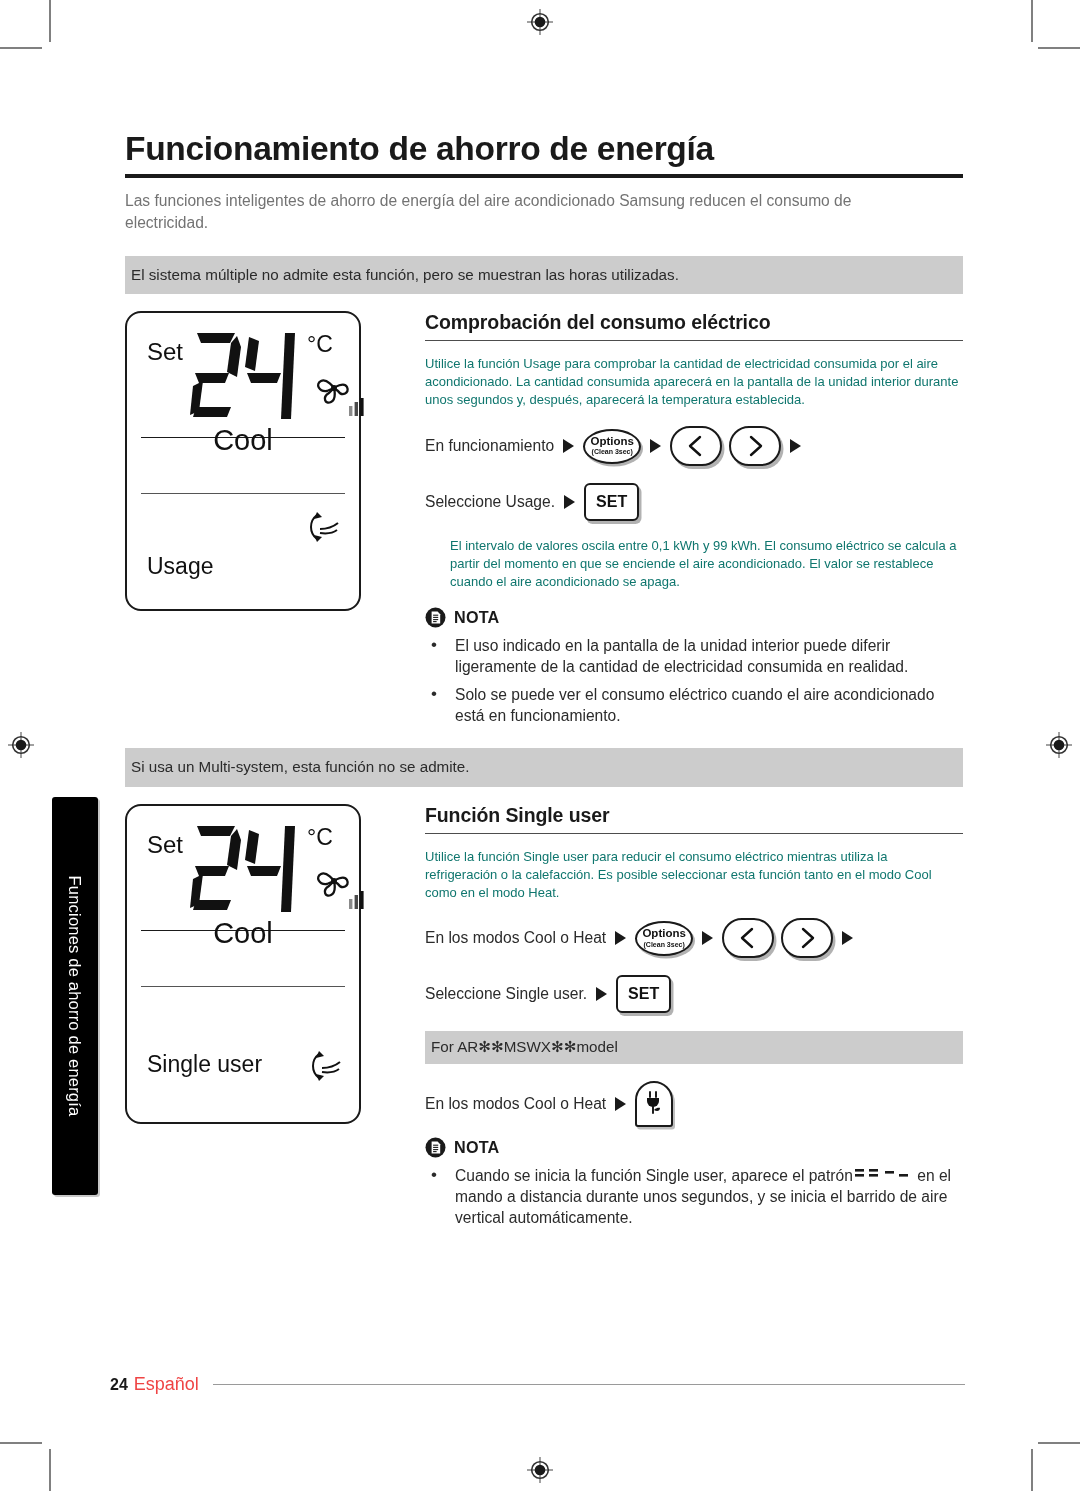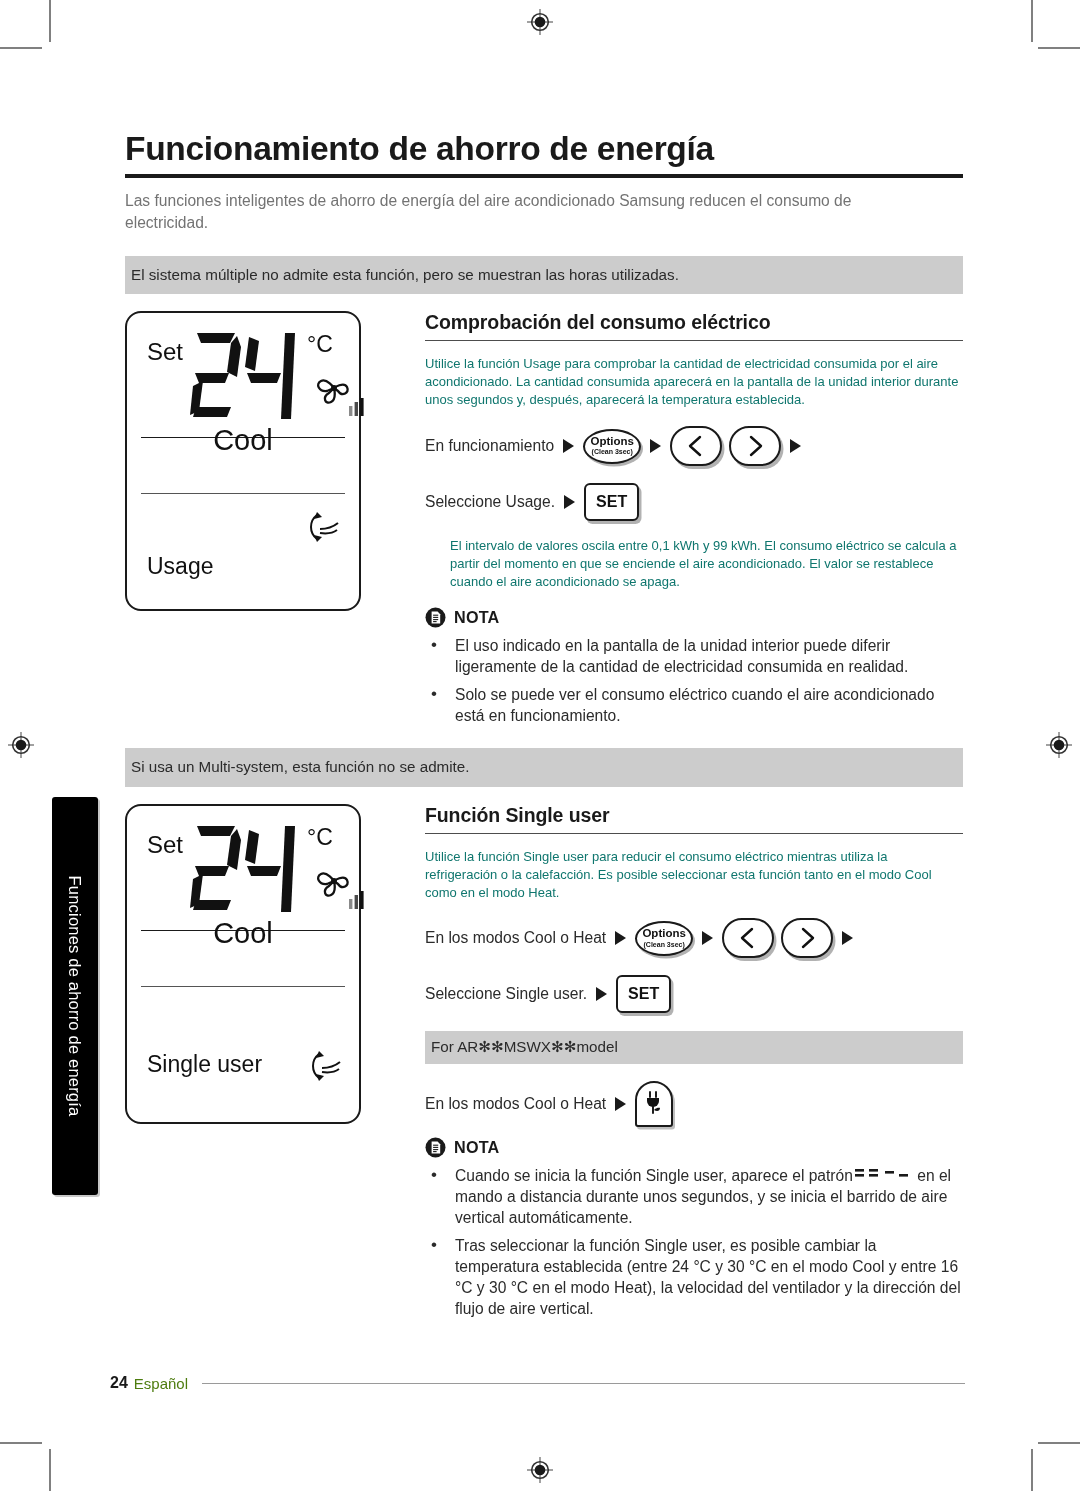--- a/index.html
+++ b/index.html
@@ -173,21 +173,21 @@
     display:inline-block; vertical-align:-1px; margin-left:2px;
     width:58px; height:14px;
   }
 
   
   .footer-pg {
     position:absolute; left:110px; top:1374px;
     display:flex; align-items:center; width:855px;
   }
   .footer-pg .pgnum { font-size:16px; font-weight:bold; color:#1a1a1a; }
-  .footer-pg .lang  { font-size:15px; color:#4d7c0f; margin-left:6px; }
+  .footer-pg .lang  { font-size:18px; color:#ef4444; margin-left:6px; }
   .footer-pg .frule { flex:1 1 auto; border-top:1.3px solid #9a9a9a; margin-left:14px; }
 
   .printline { position:absolute; top:1518px; font-size:12px; color:#1a1a1a; }
   .printline.left  { left:60px; }
   .printline.right { right:60px; text-align:center; white-space:nowrap; }
   .printline .gap { display:inline-block; width:14px; }
 </style>
 </head>
 <body>
 
@@ -513,21 +513,20 @@
         <li><span>Cuando se inicia la función Single user, aparece el patrón</span><span class="pattern-glyph"><svg width="58" height="14" viewBox="0 0 58 14">
                 <g fill="#1a1a1a">
                   <rect x="0" y="1" width="9" height="2.6"></rect>
                   <rect x="0" y="6" width="9" height="2.6"></rect>
                   <rect x="14" y="1" width="9" height="2.6"></rect>
                   <rect x="14" y="6" width="9" height="2.6"></rect>
                   <rect x="30" y="3" width="9" height="2.6"></rect>
                   <rect x="44" y="6" width="9" height="2.6"></rect>
                 </g>
               </svg></span> <span>en el mando a distancia durante unos segundos, y se inicia el barrido de aire vertical automáticamente.</span></li>
-        <li>Tras seleccionar la función Single user, es posible cambiar la temperatura establecida (entre 24 °C y 30 °C en el modo Cool y entre 16 °C y 30 °C en el modo Heat), la velocidad del ventilador y la dirección del flujo de aire vertical.</li>
       </ul>
     </div>
   </div>
 </div>
 
 <div class="footer-pg">
   <span class="pgnum">24</span>
   <span class="lang">Español</span>
   <span class="frule"></span>
 </div>

